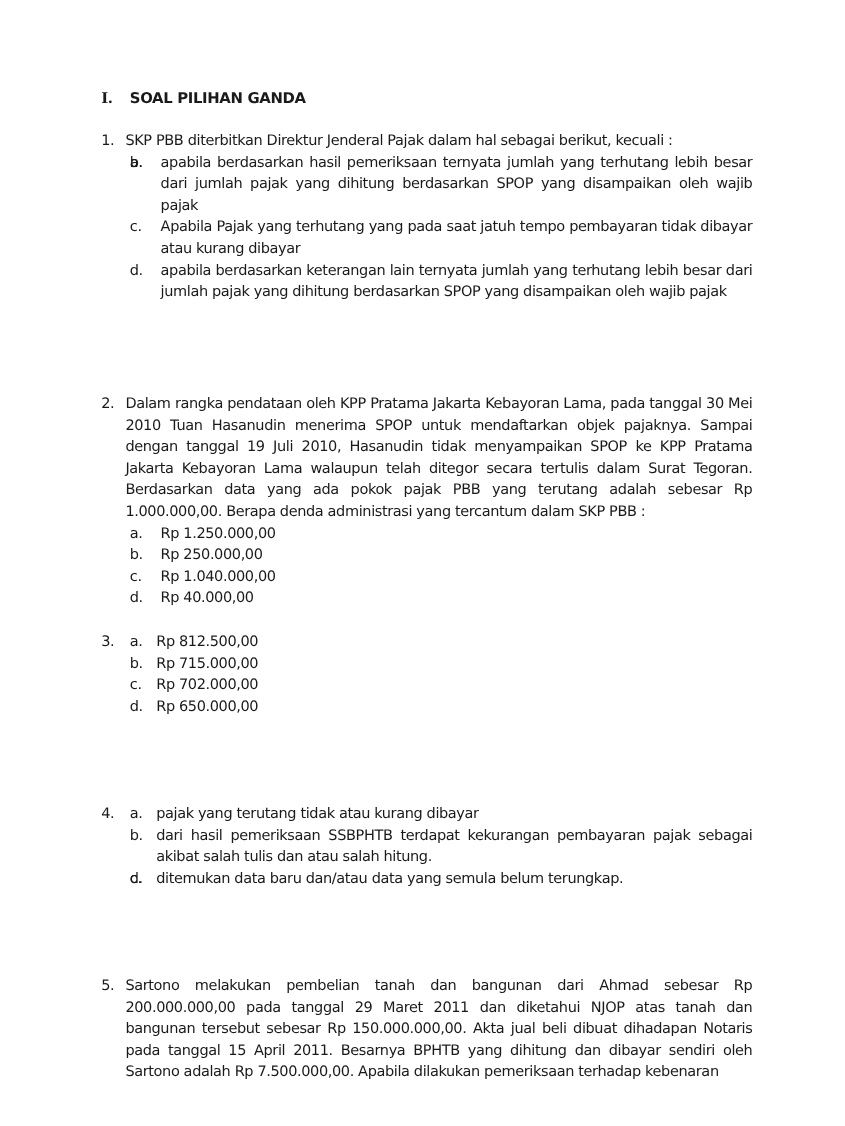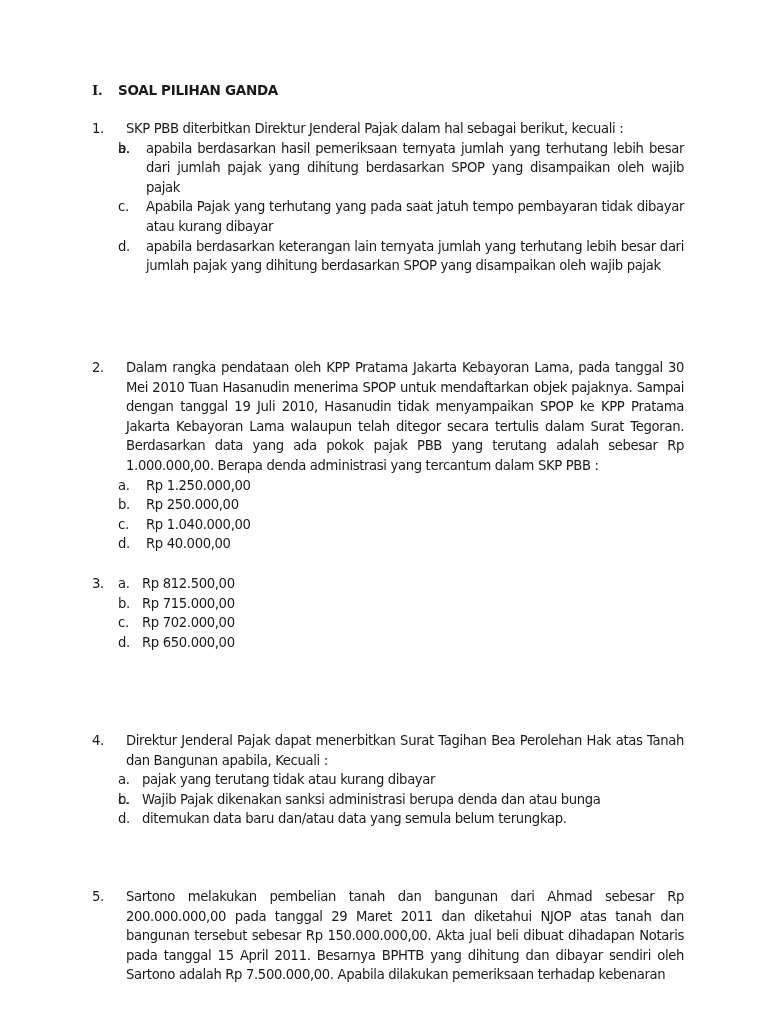--- a/index.html
+++ b/index.html
@@ -5,21 +5,21 @@
   html, body { margin: 0; padding: 0; background: #ffffff; }
   body { width: 768px; height: 1024px; overflow: hidden; position: relative;
          font-family: "DejaVu Sans", sans-serif; color: #1a1a1a; }
   .page { position: absolute; left: 0; top: 0; width: 636px; height: 1024px; }
   .heading { position: absolute; left: 92px; top: 82px; font-size: 13.5px; font-weight: bold;
              letter-spacing: -0.3px; }
   .heading .roman { font-family: "DejaVu Serif", serif; display: inline-block; width: 26px; }
   .q { position: absolute; left: 92px; width: 592px; font-size: 13.2px; line-height: 19.6px;
        letter-spacing: -0.35px; }
   .q .num { position: absolute; left: 0; top: 0; }
-  .q .stem { margin-left: 34px; text-align: justify; }
+  .q .stem { margin-left: 22px; text-align: justify; }
   .opts { margin: 0; padding: 0; list-style: none; }
   .opt { position: relative; padding-left: 54px; text-align: justify; }
   .opt .let { position: absolute; left: 26px; top: 0; }
   .opts.narrow .opt { padding-left: 50px; }
   #q1 { top: 119px; }
   #q2 { top: 358px; }
   #q3 { top: 574px; }
   #q4 { top: 731px; }
   #q5 { top: 887px; }
 </style>
@@ -59,25 +59,24 @@
     <ul class="opts narrow">
       <li class="opt"><span class="let">a.</span><span>Rp 812.500,00</span></li>
       <li class="opt"><span class="let">b.</span><span>Rp 715.000,00</span></li>
       <li class="opt"><span class="let">c.</span><span>Rp 702.000,00</span></li>
       <li class="opt"><span class="let">d.</span><span>Rp 650.000,00</span></li>
     </ul>
   </div>
 
   <div class="q" id="q4">
     <span class="num">4.</span>
-    <div class="stem">Direktur Jenderal Pajak dapat menerbitkan Surat Tagihan Bea Perolehan Hak atas Tanah dan Bangunan apabila, Kecuali :</div>
     <ul class="opts narrow">
       <li class="opt"><span class="let">a.</span><span>pajak yang terutang tidak atau kurang dibayar</span></li>
-      <li class="opt"><span class="let">b.</span></li>
-      <li class="opt"><span class="let">c.</span><span>Wajib Pajak dikenakan sanksi administrasi berupa denda dan atau bunga</span></li>
+      <li class="opt"><span class="let">b.</span><span>dari hasil pemeriksaan SSBPHTB terdapat kekurangan pembayaran pajak sebagai akibat salah tulis dan atau salah hitung.</span></li>
+      <li class="opt"><span class="let">c.</span></li>
       <li class="opt"><span class="let">d.</span><span>ditemukan data baru dan/atau data yang semula belum terungkap.</span></li>
     </ul>
   </div>
 
   <div class="q" id="q5">
     <span class="num">5.</span>
     <div class="stem">Sartono melakukan pembelian tanah dan bangunan dari Ahmad sebesar Rp 200.000.000,00 pada tanggal 29 Maret 2011 dan diketahui NJOP atas tanah dan bangunan tersebut sebesar Rp 150.000.000,00. Akta jual beli dibuat dihadapan Notaris pada tanggal 15 April 2011. Besarnya BPHTB yang dihitung dan dibayar sendiri oleh Sartono adalah Rp 7.500.000,00. Apabila dilakukan pemeriksaan terhadap kebenaran</div>
   </div>
 
 </div>

